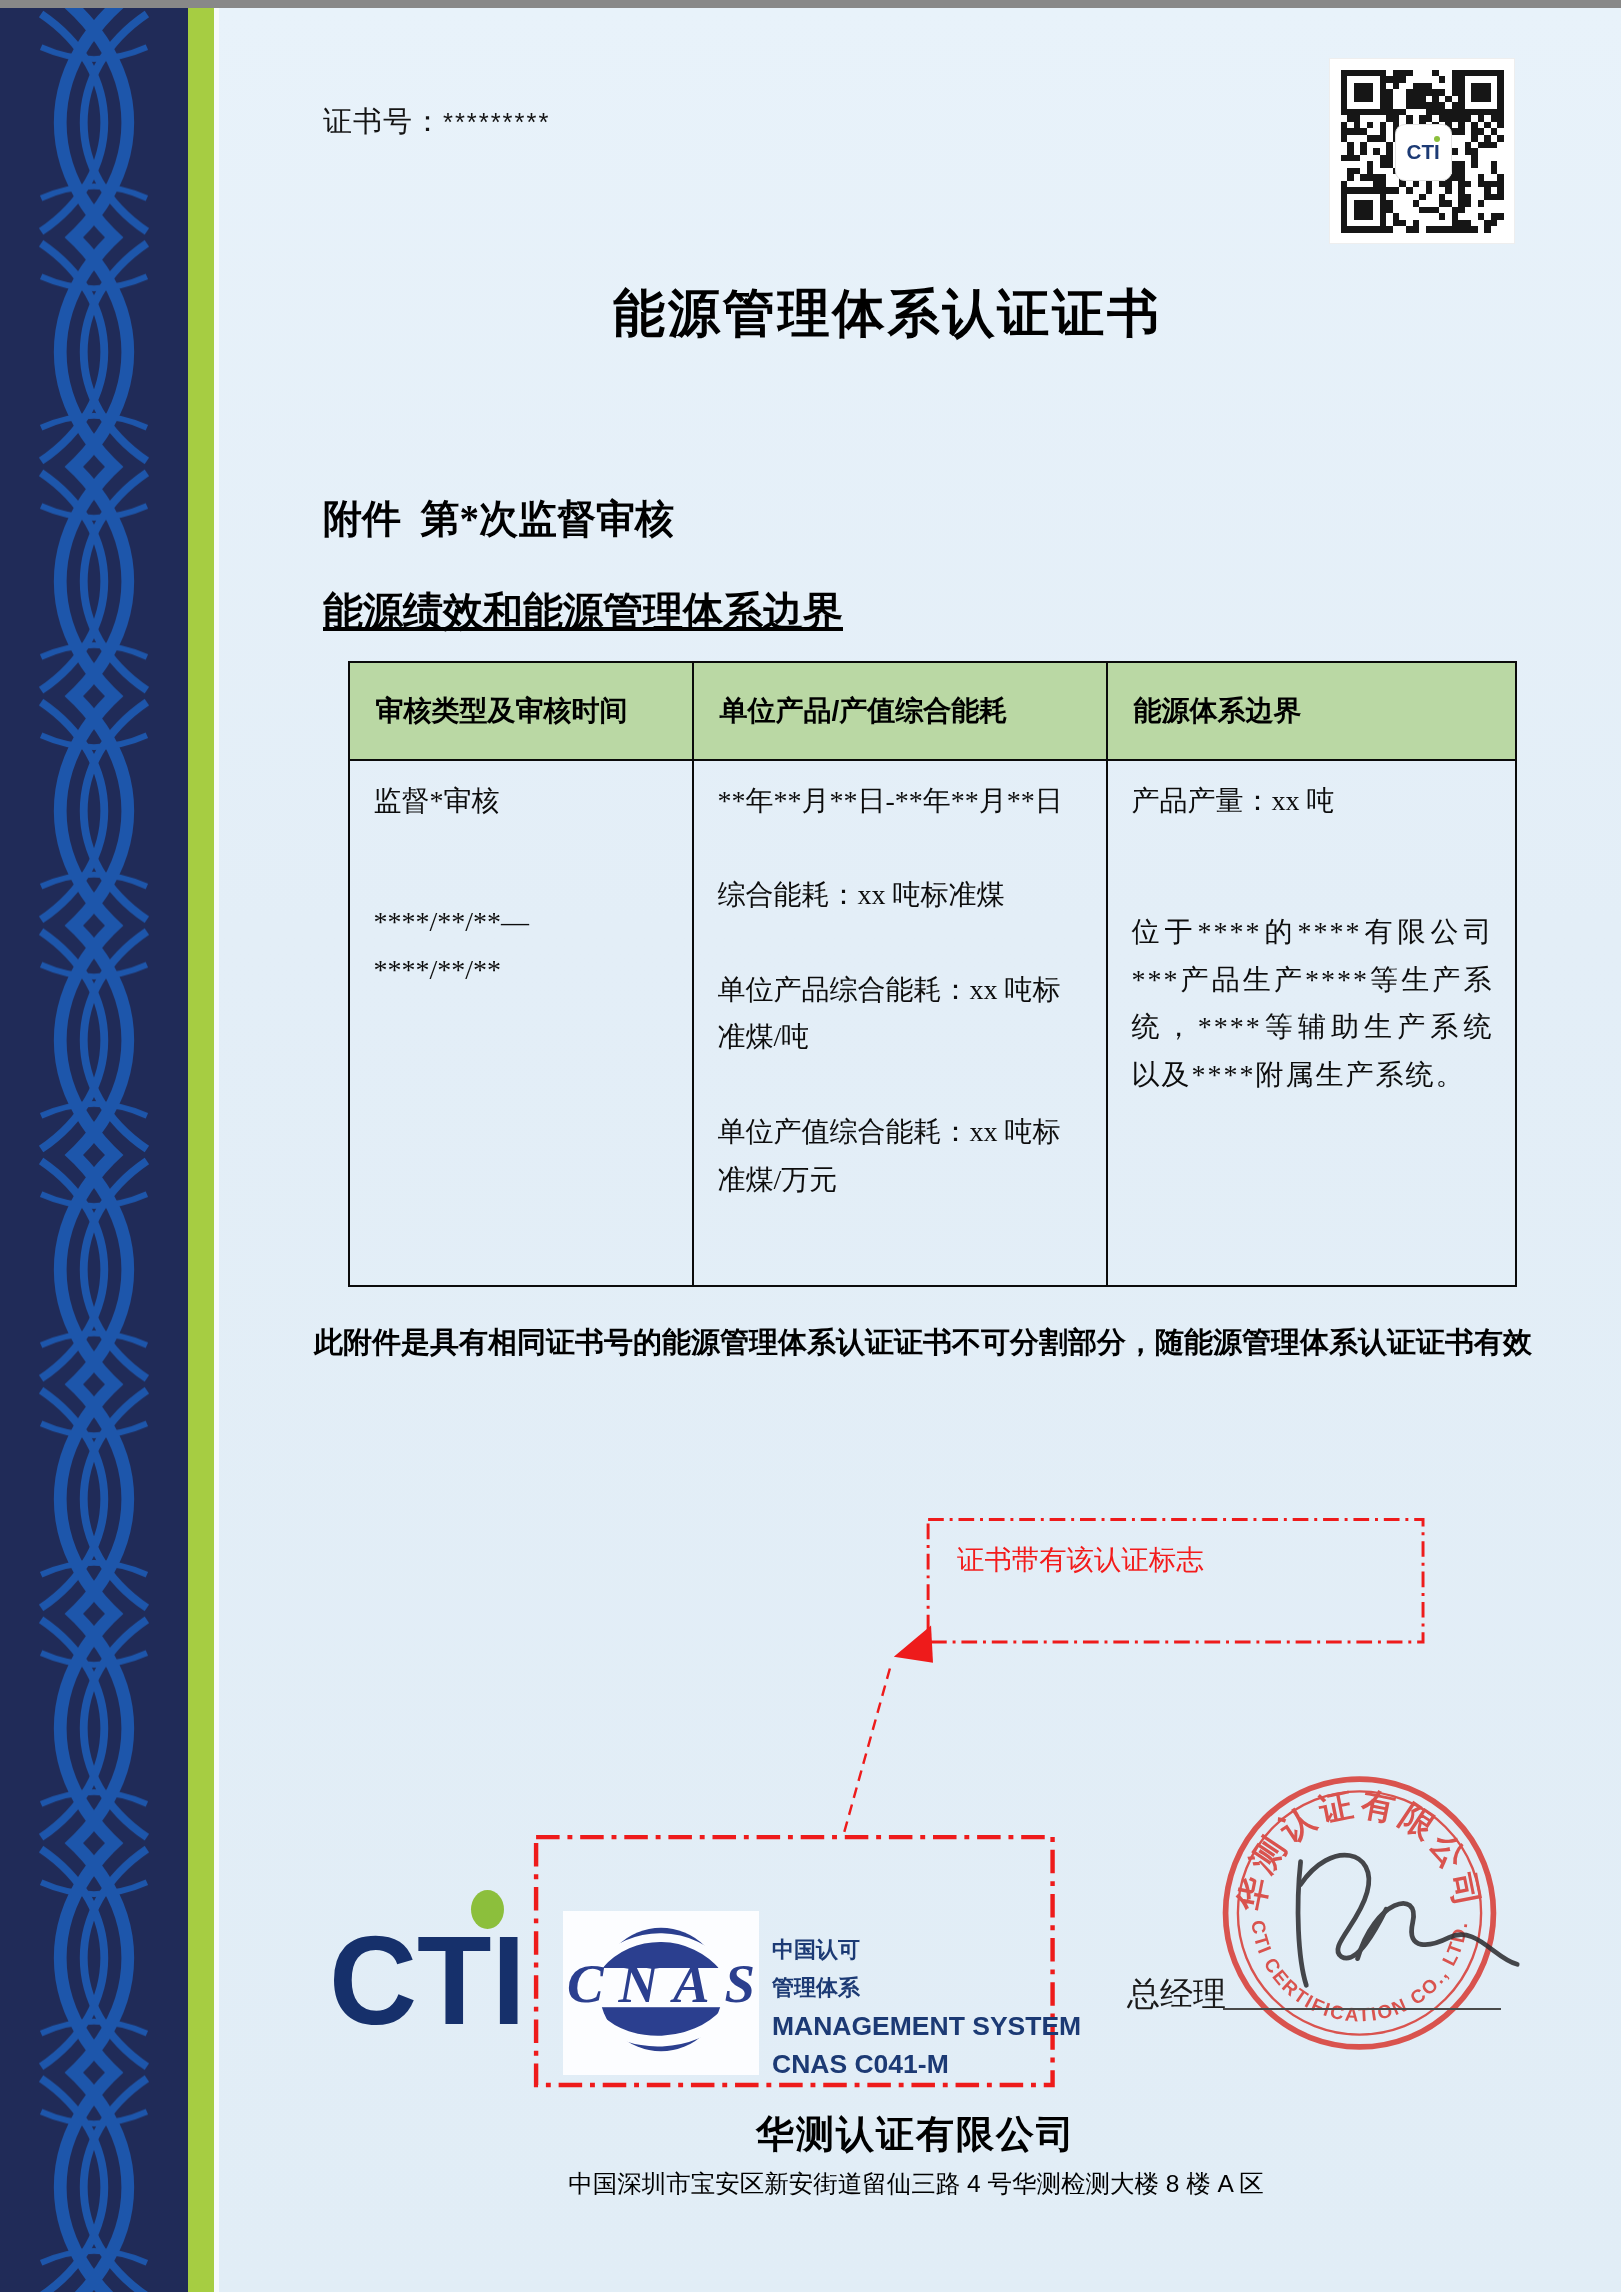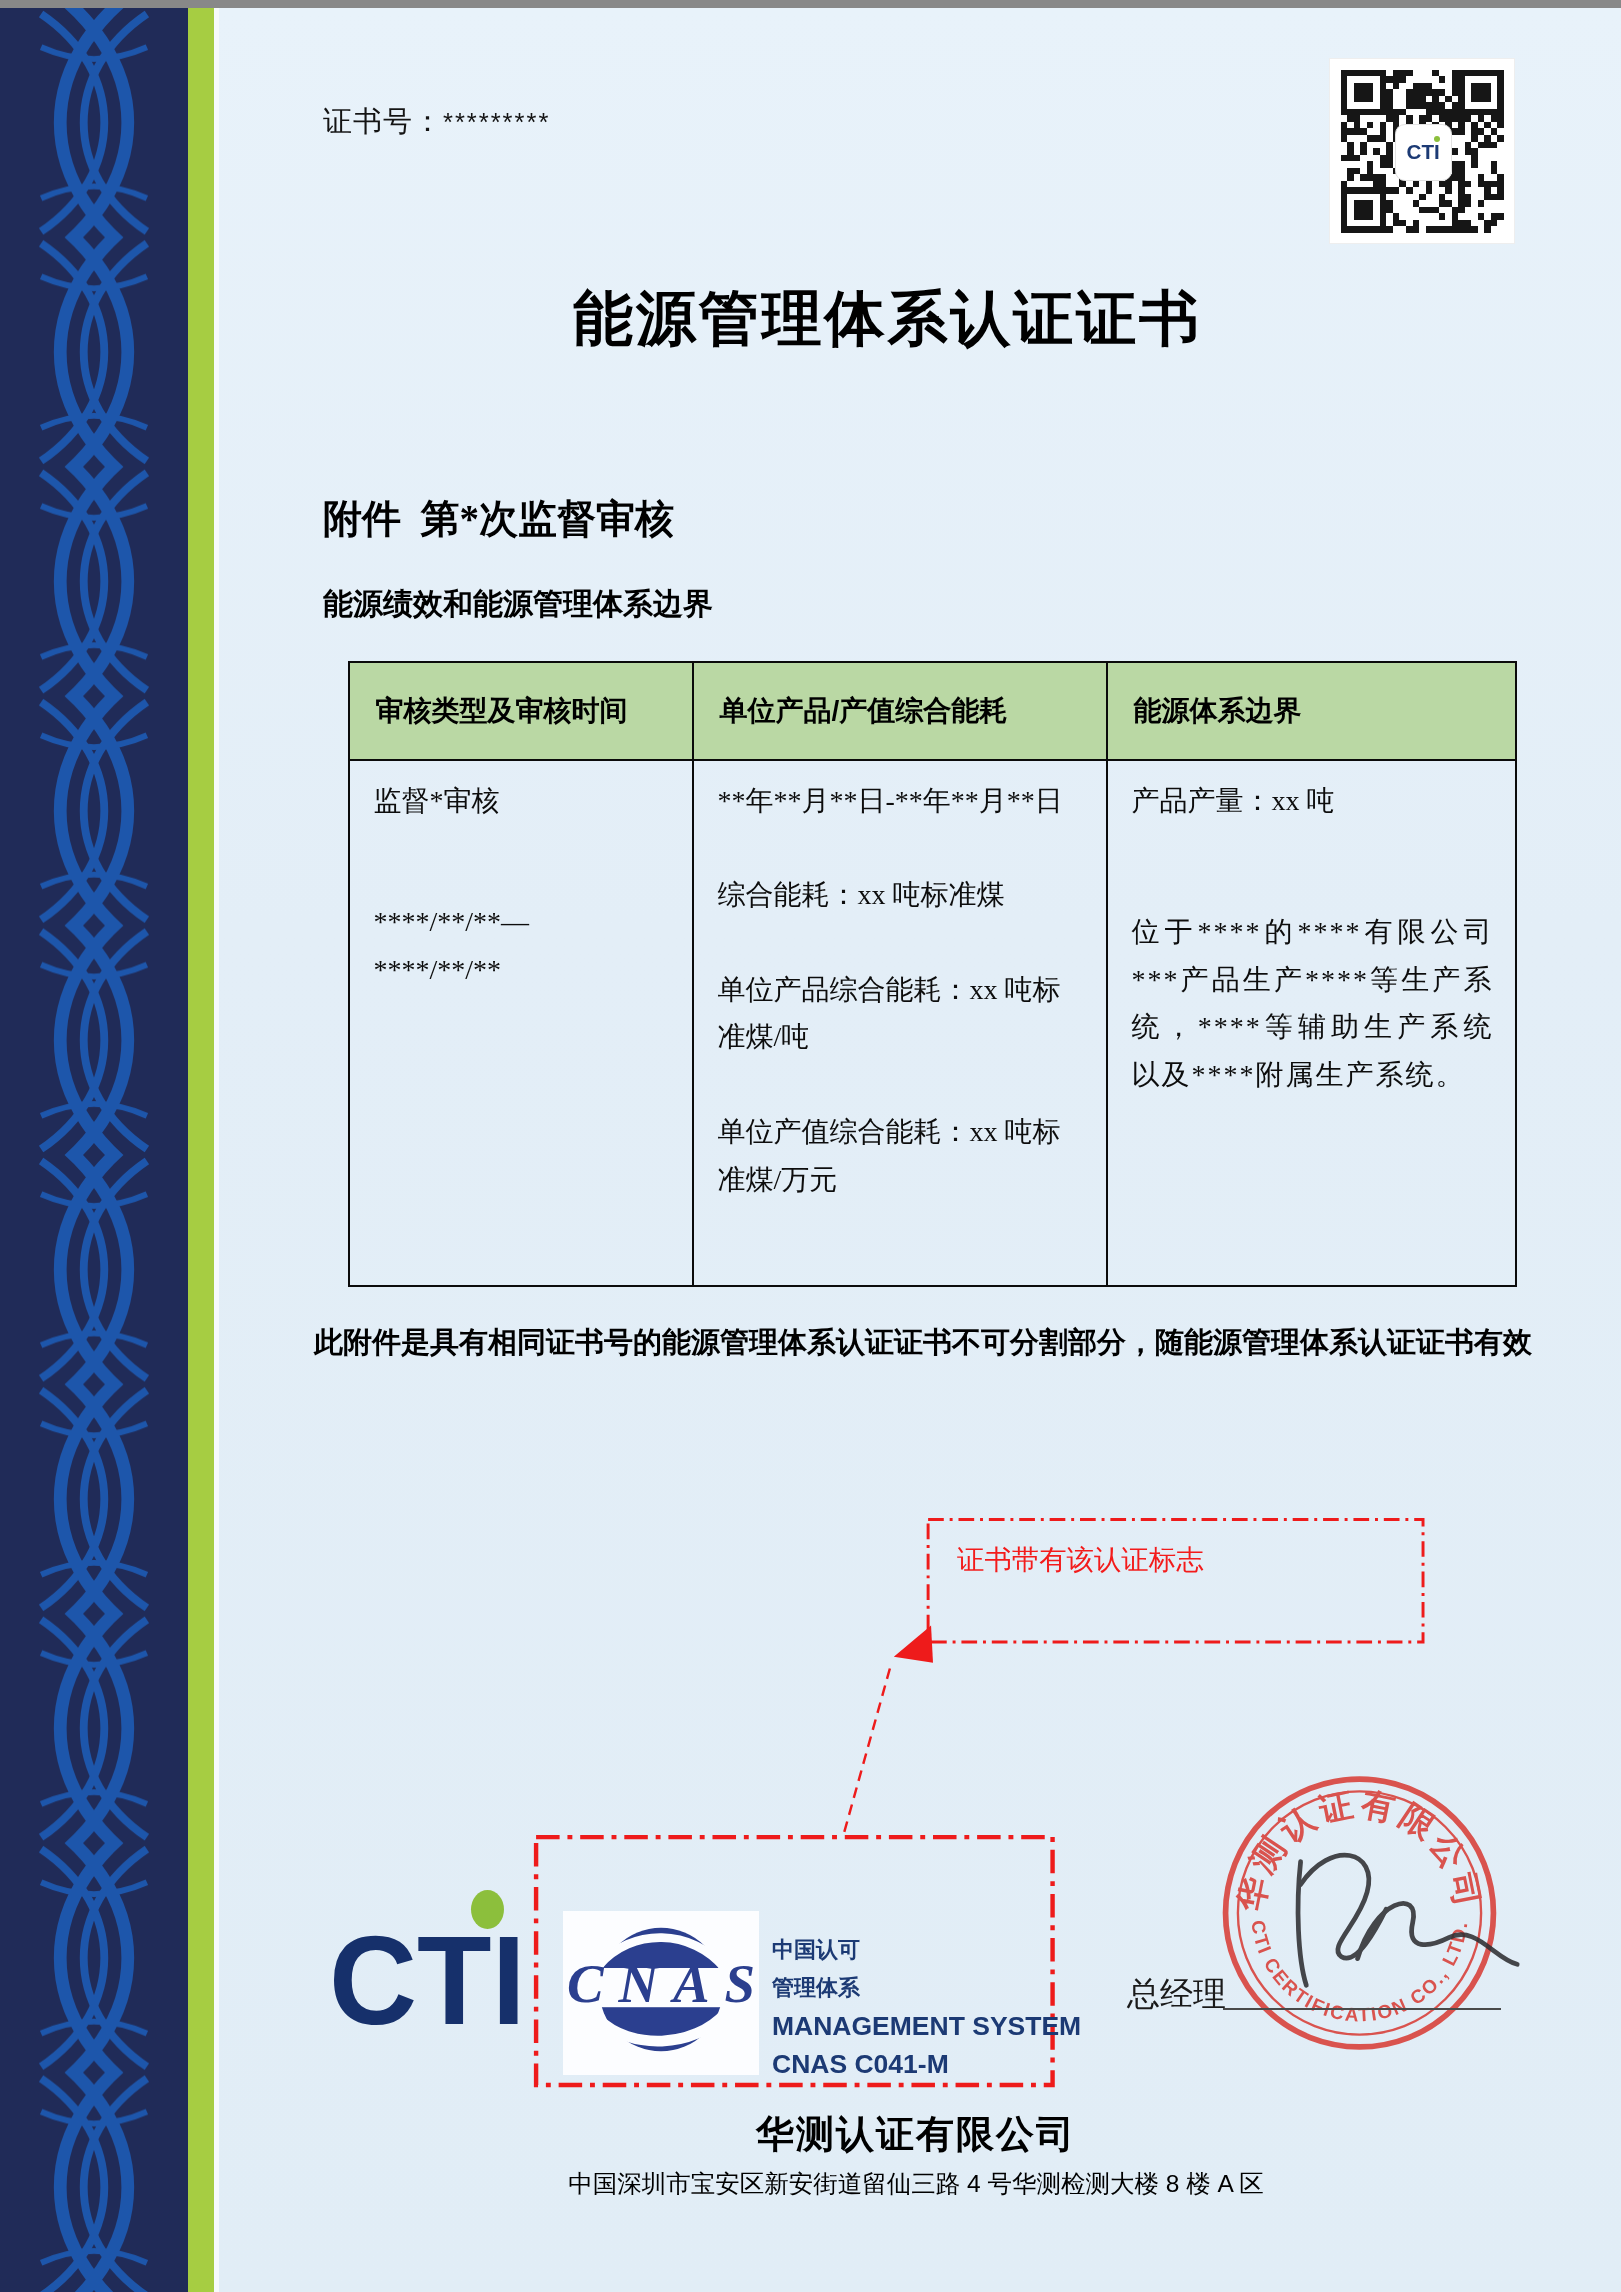--- a/index.html
+++ b/index.html
@@ -20,25 +20,25 @@
 
   #qr-box{left:1330px;top:51px;width:184px;height:184px;background:#fff;box-shadow:0 0 0 1px #eee;}
   #qr-grid{position:absolute;left:10.8px;top:10.8px;width:163px;height:163px;display:grid;
            grid-template-columns:repeat(25,1fr);grid-template-rows:repeat(25,1fr);}
   .qm{background:#161616;}
   .qr-badge{position:absolute;left:50%;top:50%;width:55px;height:55px;margin:-27.4px 0 0 -27.4px;
             background:#fff;border:1px solid #e2e2e2;border-radius:9.8px;display:flex;
             align-items:center;justify-content:center;font-weight:bold;font-size:20.6px;color:#1c3a74;}
   .qr-dot{position:absolute;right:10.8px;top:11.8px;width:5.9px;height:5.9px;border-radius:50%;background:#8cbf3c;}
 
-  #main-title{left:211px;top:271px;width:1353px;text-align:center;font-size:60px;font-weight:bold;
+  #main-title{left:211px;top:271px;width:1353px;text-align:center;font-size:52px;font-weight:bold;
               letter-spacing:2.9px;color:#000;}
 
   #attachment-heading{left:323px;top:484px;font-size:39px;font-weight:600;color:#000;white-space:pre;}
-  #attachment-subheading{left:323px;top:576px;font-size:30px;font-weight:bold;color:#000;}
+  #attachment-subheading{left:323px;top:576px;font-size:40px;font-weight:bold;color:#000;text-decoration:underline;}
 
   
   #cert-table{position:absolute;left:348px;top:653px;width:1166px;height:626px;
               border-collapse:collapse;table-layout:fixed;}
   #cert-table th,#cert-table td{border:2.9px solid #0b0b0b;}
   #cert-table th{background:#bad8a4;height:96px;text-align:left;padding:0 5.9px 0 25.5px;
                  font-size:28px;font-weight:600;color:#000;}
   #cert-table td{vertical-align:top;padding:15.7px 21.6px 0 23.5px;font-size:28px;line-height:1.7;
                  font-family:"Liberation Serif","DejaVu Serif",serif;color:#0d0d0d;}
   .cell p{margin:0 0 47px 0;}

